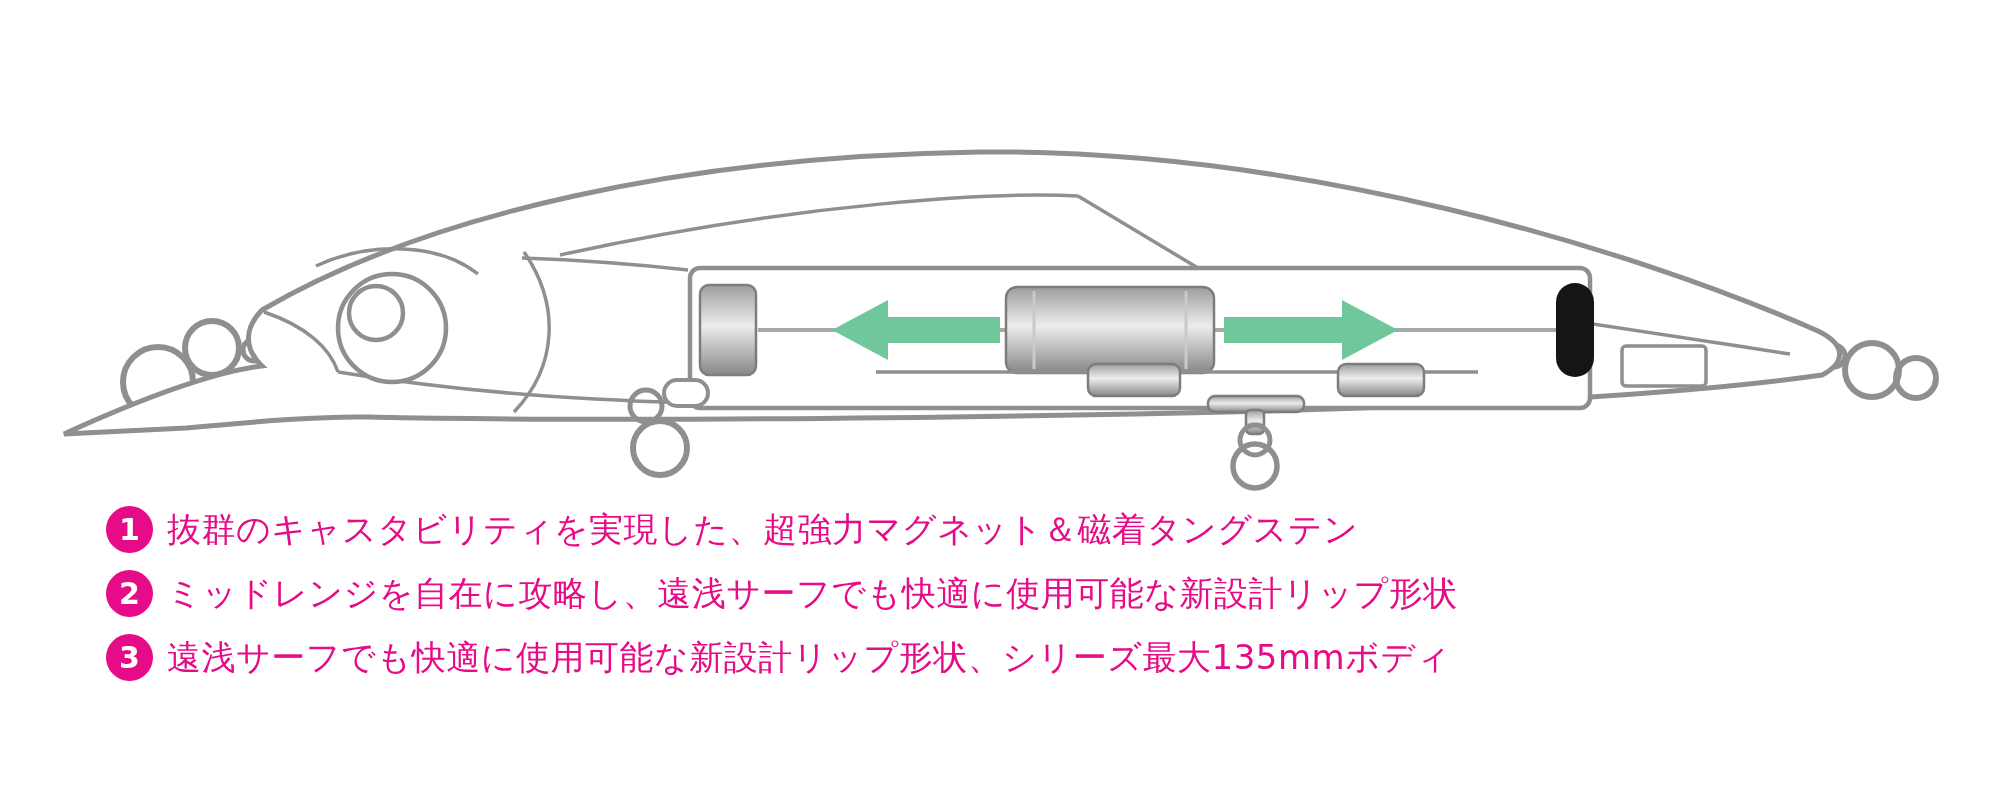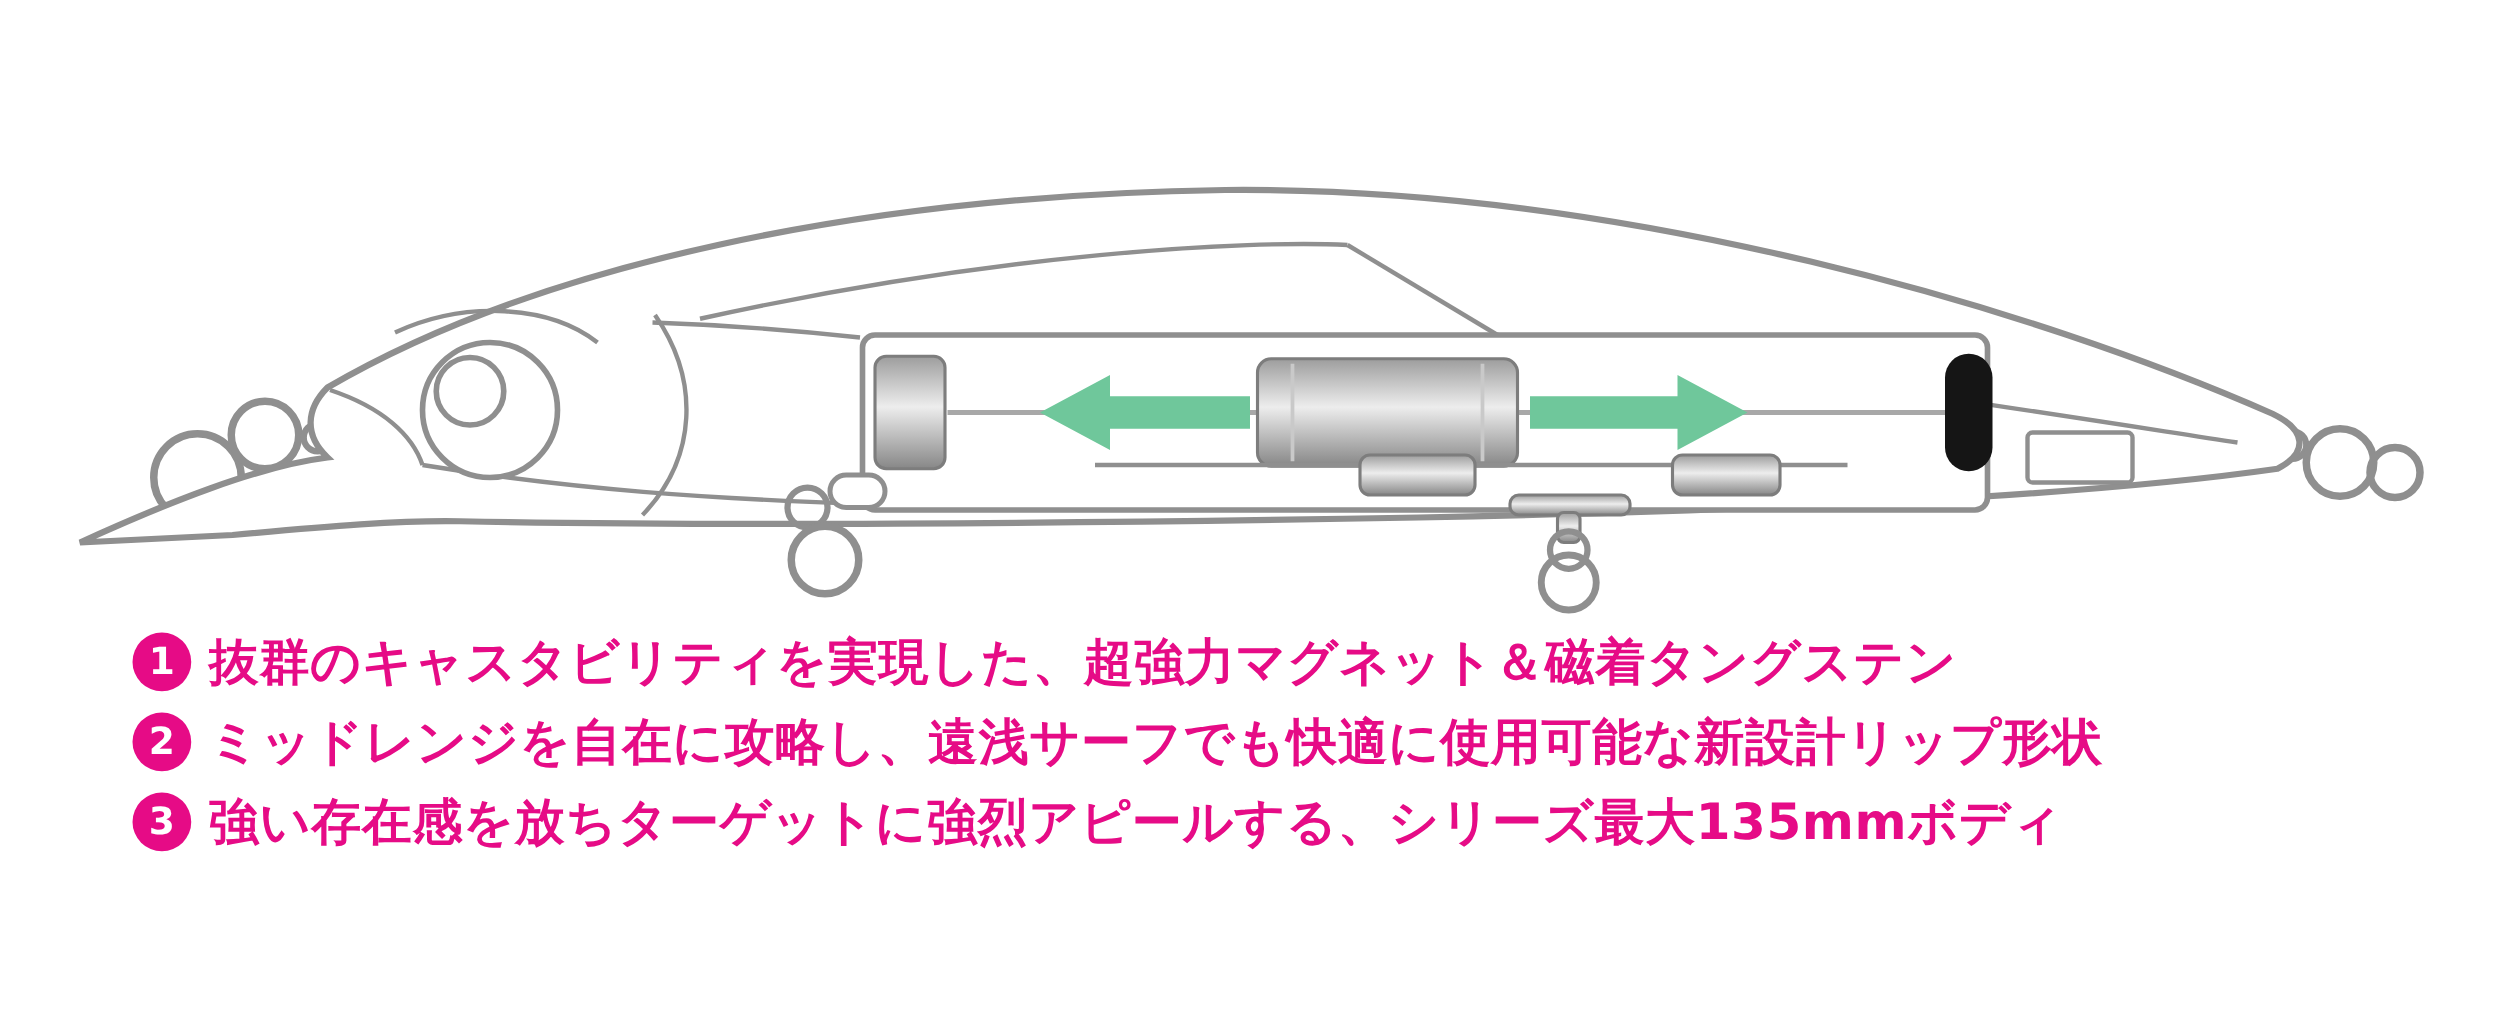--- a/index.html
+++ b/index.html
@@ -31,21 +31,21 @@
   }
   .feature-row{display:flex;align-items:center;gap:14px;}
   .bullet{
     flex:0 0 auto;width:47px;height:47px;border-radius:50%;
     background:var(--accent-pink,#e60b86);color:#ffffff;
     display:inline-flex;align-items:center;justify-content:center;
     font-size:30px;font-weight:bold;line-height:1;
   }
   .feature-text{
     color:var(--accent-pink,#e60b86);
-    font-size:40px;font-weight:bold;letter-spacing:0.5px;
+    font-size:34px;font-weight:normal;letter-spacing:0.5px;
     white-space:nowrap;line-height:1.1;
   }
 </style>
 </head>
 <body>
 
 <div class="stage">
 
   <svg width="2000" height="500" viewBox="0 0 2000 500">
     <defs>
@@ -141,17 +141,17 @@
     <div class="feature-row">
       <span class="bullet">1</span>
       <span class="feature-text">抜群のキャスタビリティを実現した、超強力マグネット＆磁着タングステン</span>
     </div>
     <div class="feature-row">
       <span class="bullet">2</span>
       <span class="feature-text">ミッドレンジを自在に攻略し、遠浅サーフでも快適に使用可能な新設計リップ形状</span>
     </div>
     <div class="feature-row">
       <span class="bullet">3</span>
-      <span class="feature-text">強い存在感を放ちターゲットに強烈アピールする、シリーズ最大135mmボディ</span>
+      <span class="feature-text">遠浅サーフでも快適に使用可能な新設計リップ形状、シリーズ最大135mmボディ</span>
     </div>
   </div>
 
 </div>
 
 </body></html>

